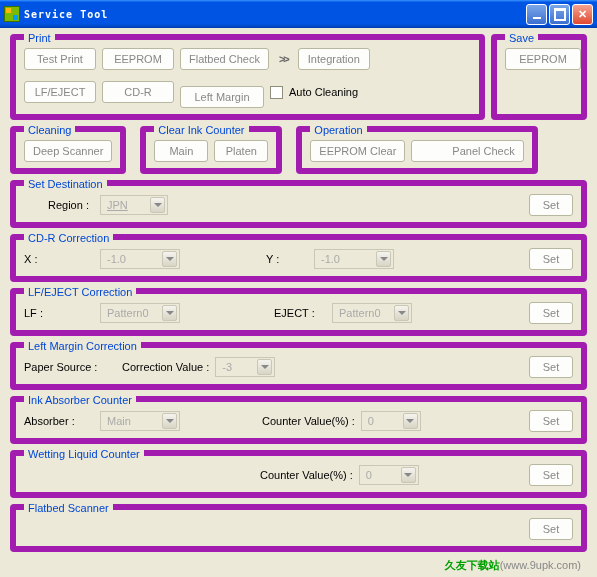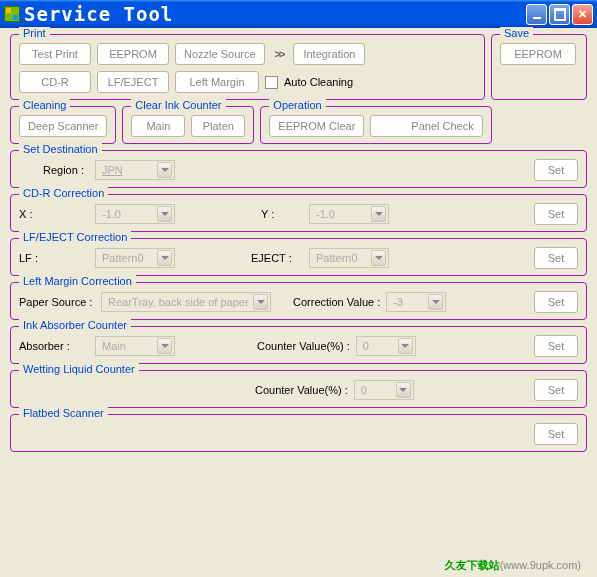--- a/index.html
+++ b/index.html
@@ -3,33 +3,33 @@
 <meta charset="utf-8">
 <style>
 * { box-sizing: border-box; margin: 0; padding: 0; font-family: "Microsoft Sans Serif", Tahoma, sans-serif; font-size: 11px; }
 body { background: #ece9d8; width: 597px; height: 577px; overflow: hidden; position: relative; }
 
 
 .titlebar { height: 28px; background: linear-gradient(to bottom, #3a95ff 0%, #0054e3 8%, #0054e3 85%, #003db1 100%); display: flex; align-items: center; padding: 0 4px; }
 .title-icon { width: 16px; height: 16px; background: #7cbb00; border: 1px solid #3a6e00; margin-right: 4px; position: relative; }
 .title-icon::before { content:""; position:absolute; top:1px; left:1px; width:5px; height:5px; background:#ffb900;}
 .title-icon::after { content:""; position:absolute; bottom:1px; right:1px; width:5px; height:5px; background:#00a1f1;}
-.title-text { color: #fff; font-weight: bold; font-size: 19px; font-family: "MS Gothic", monospace; letter-spacing: 1px; }
+.title-text { color: #fff; font-weight: bold; font-size: 10px; font-family: "MS Gothic", monospace; letter-spacing: 1px; }
 .title-controls { margin-left: auto; display: flex; gap: 2px; }
 .tc-btn { width: 21px; height: 21px; border-radius: 3px; border: 1px solid #fff; display: flex; align-items: center; justify-content: center; color: #fff; font-weight: bold; }
 .tc-min, .tc-max { background: linear-gradient(to bottom, #7ba7e8, #3c6fd0); }
 .tc-close { background: linear-gradient(to bottom, #f5a390, #e14a30); }
 .tc-min::before { content:""; width:8px; height:2px; background:#fff; margin-top:8px;}
 .tc-max::before { content:""; width:8px; height:8px; border:2px solid #fff; border-top-width:3px;}
 .tc-close::before { content:"✕"; font-size:11px; line-height:1;}
 
 .client { padding: 6px 10px; background: #ece9d8; height: calc(100% - 28px); }
 
 
-.group { border: 1px solid #a21caf; border-radius: 4px; padding: 8px 8px 6px 8px; position: relative; margin-bottom: 6px; }
+.group { border: 6px solid #a21caf; border-radius: 4px; padding: 8px 8px 6px 8px; position: relative; margin-bottom: 6px; }
 .group-title { position: absolute; top: -8px; left: 8px; background: #ece9d8; padding: 0 4px; color: #0046d5; }
 
 .row { display: flex; align-items: center; gap: 6px; }
 .top-row { display: flex; gap: 6px; margin-bottom: 6px; }
 .top-row .group { flex: 0 0 auto; margin-bottom: 0; }
 
 
 .btn { height: 22px; background: #fdfdfb; border: 1px solid #b8b8a0; border-radius: 3px; padding: 0 8px; display: inline-flex; align-items: center; justify-content: center; color: #888; cursor: default; min-width: 72px; }
 
 
@@ -37,21 +37,21 @@
 
 
 .combo { height: 20px; background: #ece9d8; border: 1px solid #cac7b6; display: inline-flex; align-items: center; padding: 0 2px 0 6px; color: #aaa; }
 .combo .arrow { width: 15px; height: 16px; margin-left: auto; background: linear-gradient(to bottom,#f4f3ee,#d8d5c5); border:1px solid #cac7b6; border-radius:2px; display:flex; align-items:center; justify-content:center; }
 .combo .arrow::before { content:""; border-left:4px solid transparent; border-right:4px solid transparent; border-top:4px solid #888;}
 
 .chk { width:13px; height:13px; border:1px solid #8e8e7a; background:#fff; display:inline-block; }
 
 .arrows { color:#666; font-weight:bold; letter-spacing:-2px; padding:0 4px;}
 
-.mid-groups { display:flex; gap:6px; margin-bottom:6px;}
+.mid-groups { display:flex; gap:14px; margin-bottom:6px;}
 .mid-groups .group { margin-bottom:0; }
 .set-btn { min-width:44px; margin-left:auto;}
 
 
 .wm { position:absolute; right:16px; bottom:4px; font-size:12px; }
 .wm .g { color:#00a000; font-weight:bold;}
 .wm .u { color:#888;}
 </style>
 </head>
 <body>
@@ -67,28 +67,28 @@
 </div>
 
 <div class="client">
 
   <div class="top-row">
     <div class="group" style="flex:1;">
       <div class="group-title">Print</div>
       <div class="row" style="margin-bottom:6px;">
         <div class="btn">Test Print</div>
         <div class="btn">EEPROM</div>
-        <div class="btn" style="min-width:84px;">Nozzle Source</div>
+        <div class="btn" style="min-width:84px;">Flatbed Check</div>
         <span class="arrows">&gt;&gt;</span>
         <div class="btn">Integration</div>
       </div>
       <div class="row">
+        <div class="btn">LF/EJECT</div>
         <div class="btn">CD-R</div>
-        <div class="btn">LF/EJECT</div>
-        <div class="btn" style="min-width:84px;">Left Margin</div>
+        <div class="btn" style="min-width:84px;margin-top:10px;">Left Margin</div>
         <span class="chk"></span>
         <span class="lbl">Auto Cleaning</span>
       </div>
     </div>
     <div class="group" style="width:96px;">
       <div class="group-title">Save</div>
       <div class="btn" style="width:76px;">EEPROM</div>
     </div>
   </div>
 
@@ -110,21 +110,21 @@
         <div class="btn" style="min-width:86px;">EEPROM Clear</div>
         <div class="btn" style="min-width:80px;padding-left:40px;">Panel Check</div>
       </div>
     </div>
   </div>
 
   <div class="group">
     <div class="group-title">Set Destination</div>
     <div class="row">
       <span class="lbl" style="width:70px;padding-left:24px;">Region :</span>
-      <div class="combo" style="width:80px;text-decoration:underline;">
+      <div class="combo" style="width:68px;text-decoration:underline;">
           <span>JPN</span>
           <span class="arrow"></span>
         </div>
       <div class="btn set-btn">Set</div>
     </div>
   </div>
 
   <div class="group">
     <div class="group-title">CD-R Correction</div>
     <div class="row">
@@ -143,37 +143,33 @@
   </div>
 
   <div class="group">
     <div class="group-title">LF/EJECT Correction</div>
     <div class="row">
       <span class="lbl" style="width:70px;">LF :</span>
       <div class="combo" style="width:80px;">
           <span>Pattern0</span>
           <span class="arrow"></span>
         </div>
-      <span class="lbl" style="width:52px; margin-left:70px;">EJECT :</span>
+      <span class="lbl" style="width:52px; margin-left:88px;">EJECT :</span>
       <div class="combo" style="width:80px;">
           <span>Pattern0</span>
           <span class="arrow"></span>
         </div>
       <div class="btn set-btn">Set</div>
     </div>
   </div>
 
   <div class="group">
     <div class="group-title">Left Margin Correction</div>
     <div class="row">
       <span class="lbl" style="width:76px;">Paper Source :</span>
-      <div class="combo" style="width:170px;">
-          <span>RearTray, back side of paper</span>
-          <span class="arrow"></span>
-        </div>
       <span class="lbl" style="margin-left:16px;">Correction Value :</span>
       <div class="combo" style="width:60px;">
           <span>-3</span>
           <span class="arrow"></span>
         </div>
       <div class="btn set-btn">Set</div>
     </div>
   </div>
 
   <div class="group">

